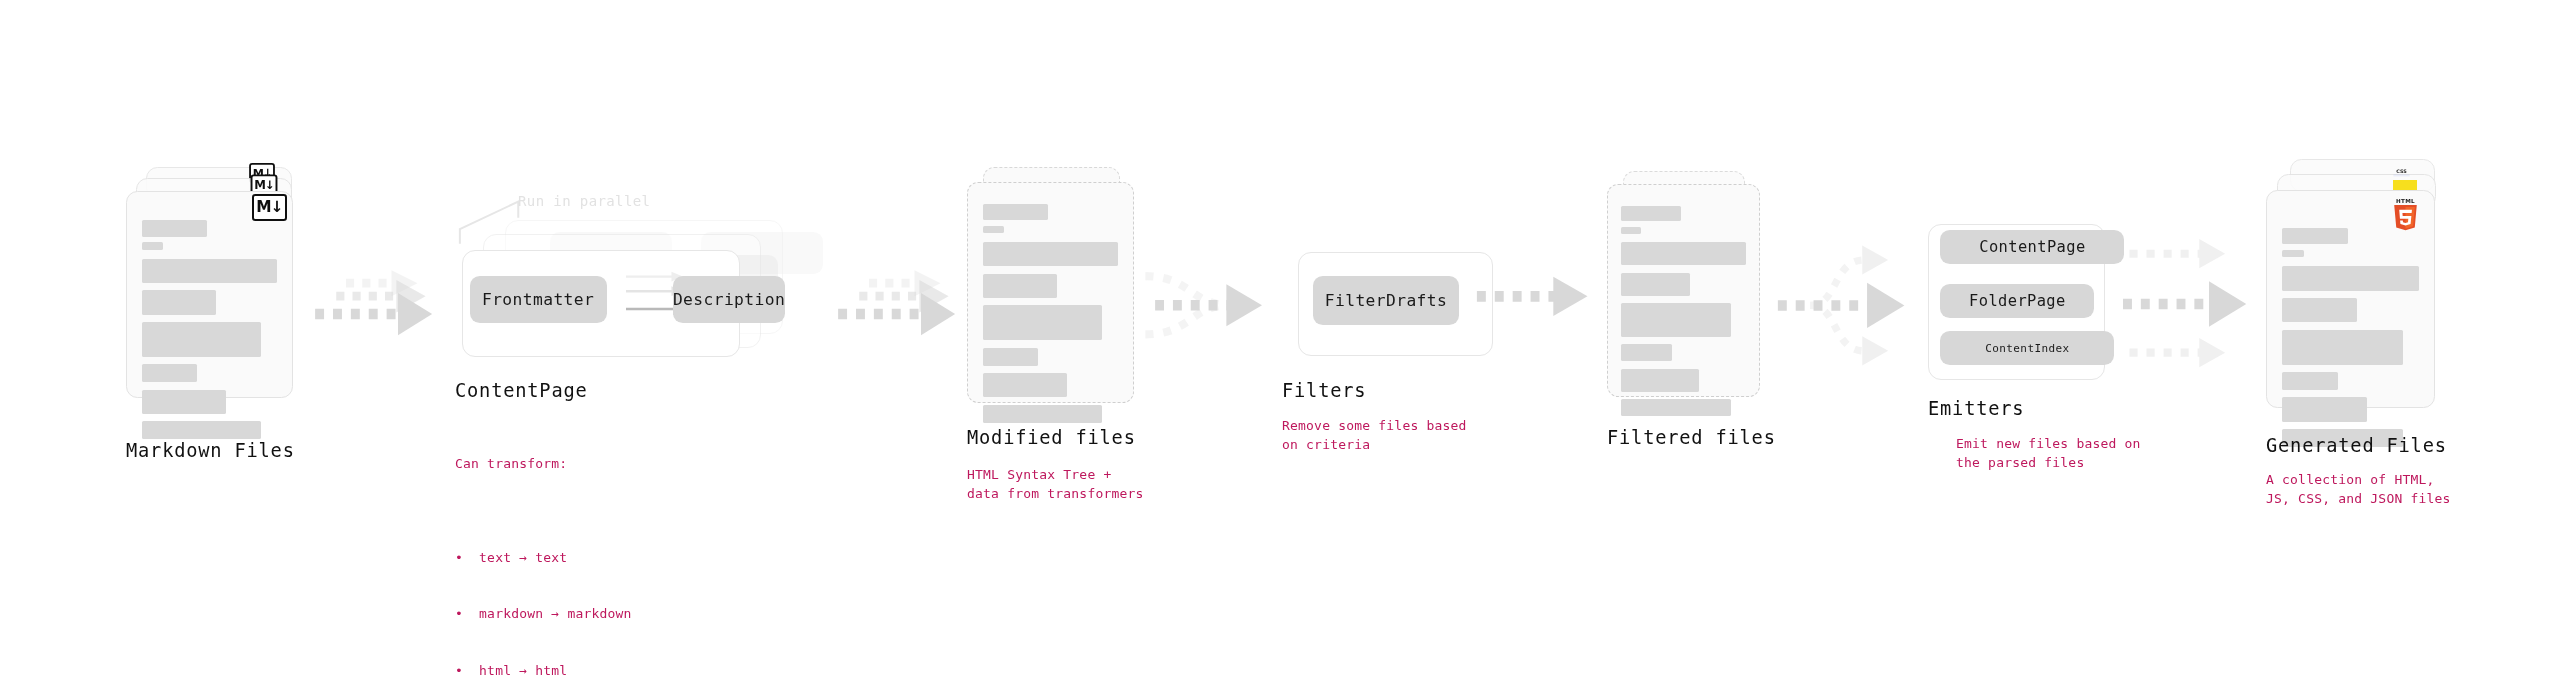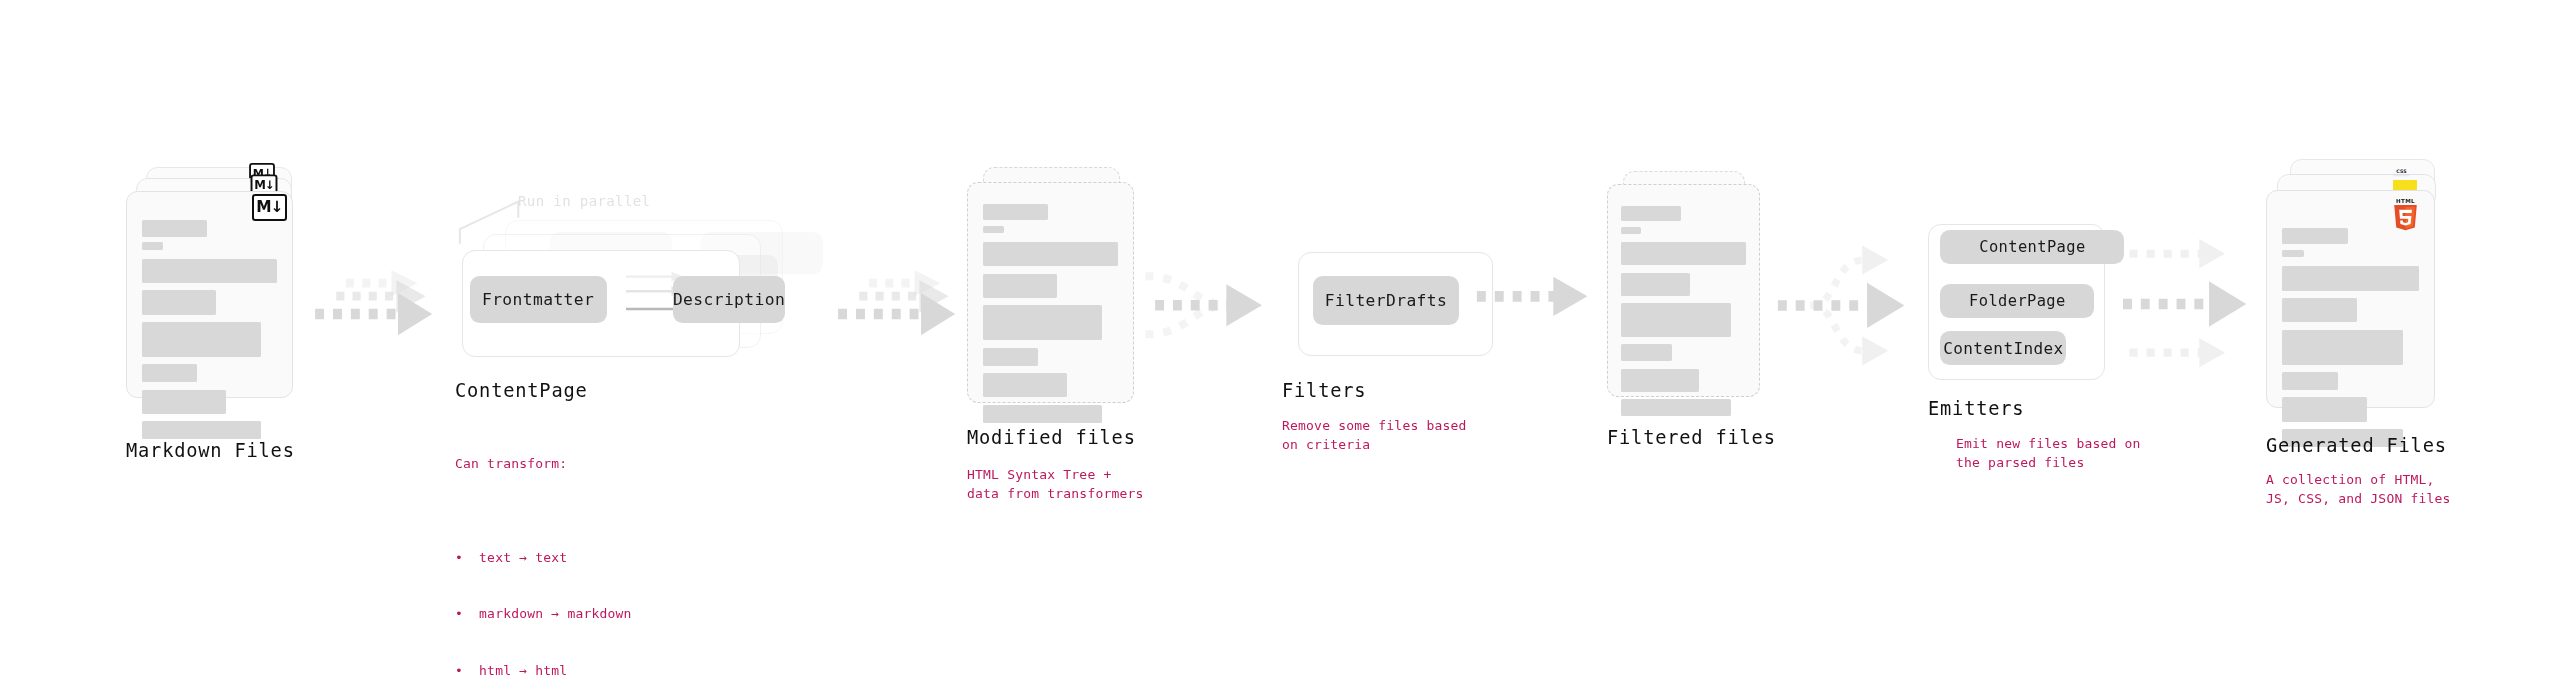--- a/index.html
+++ b/index.html
@@ -312,21 +312,21 @@
   </div>
 
   <div class="node" style="left:1928px;top:224px;">
     <div class="groupbox" style="left:0;top:0;width:177px;height:156px;position:relative;">
       <div class="pill" style="left:11.4px;top:5px;width:184px;height:34px;font-size:15.4px;">
           <span>ContentPage</span>
         </div>
       <div class="pill" style="left:11.4px;top:59px;width:154px;height:34px;font-size:15.4px;">
           <span>FolderPage</span>
         </div>
-      <div class="pill" style="left:11.4px;top:106px;width:126px;height:34px;font-size:16px;">
+      <div class="pill" style="left:11.4px;top:106px;width:174px;height:34px;font-size:11px;">
           <span>ContentIndex</span>
         </div>
     </div>
   </div>
   <div class="title" style="left:1928px;top:398px;">Emitters</div>
   <div class="sub" style="left:1928px;top:435px;margin-left:28px;">Emit new files based on
 the parsed files</div>
 
   <div class="node" style="left:2123px;top:231px;">
     <svg width="146" height="146" viewBox="0 0 180 180">

